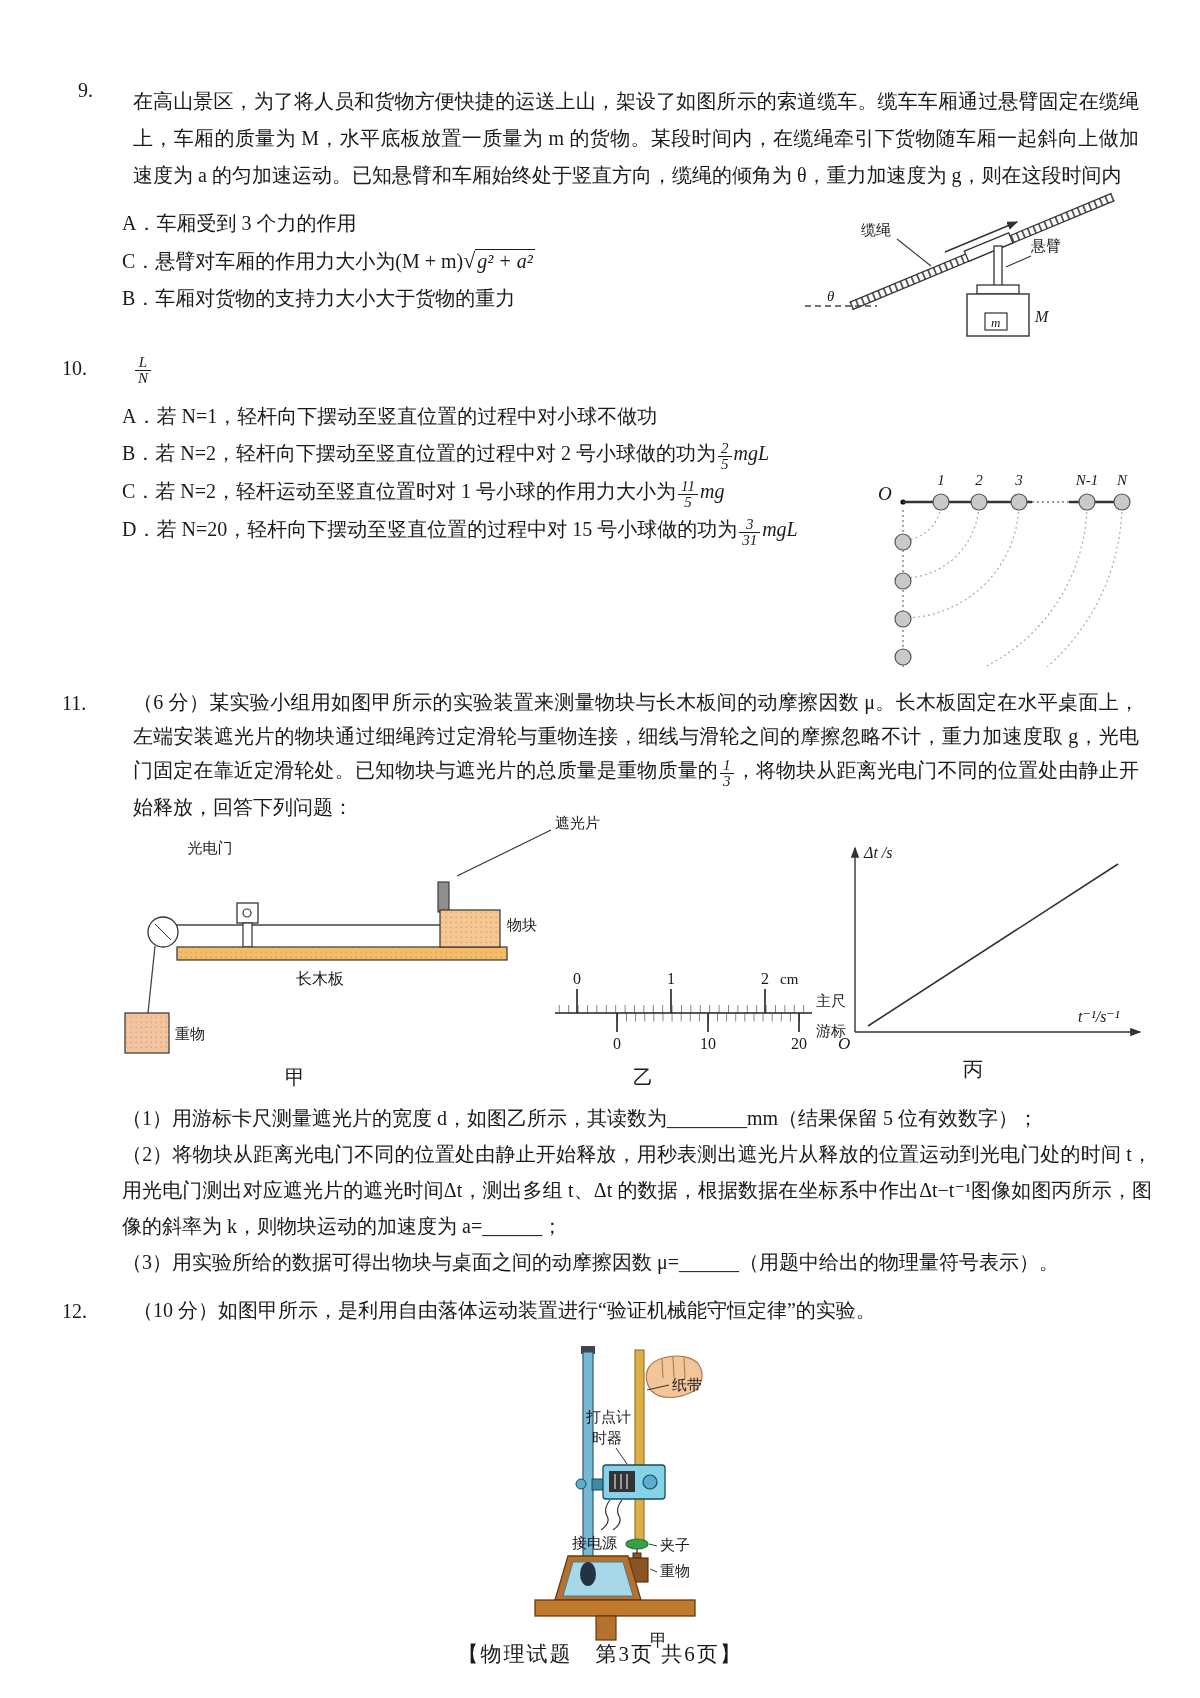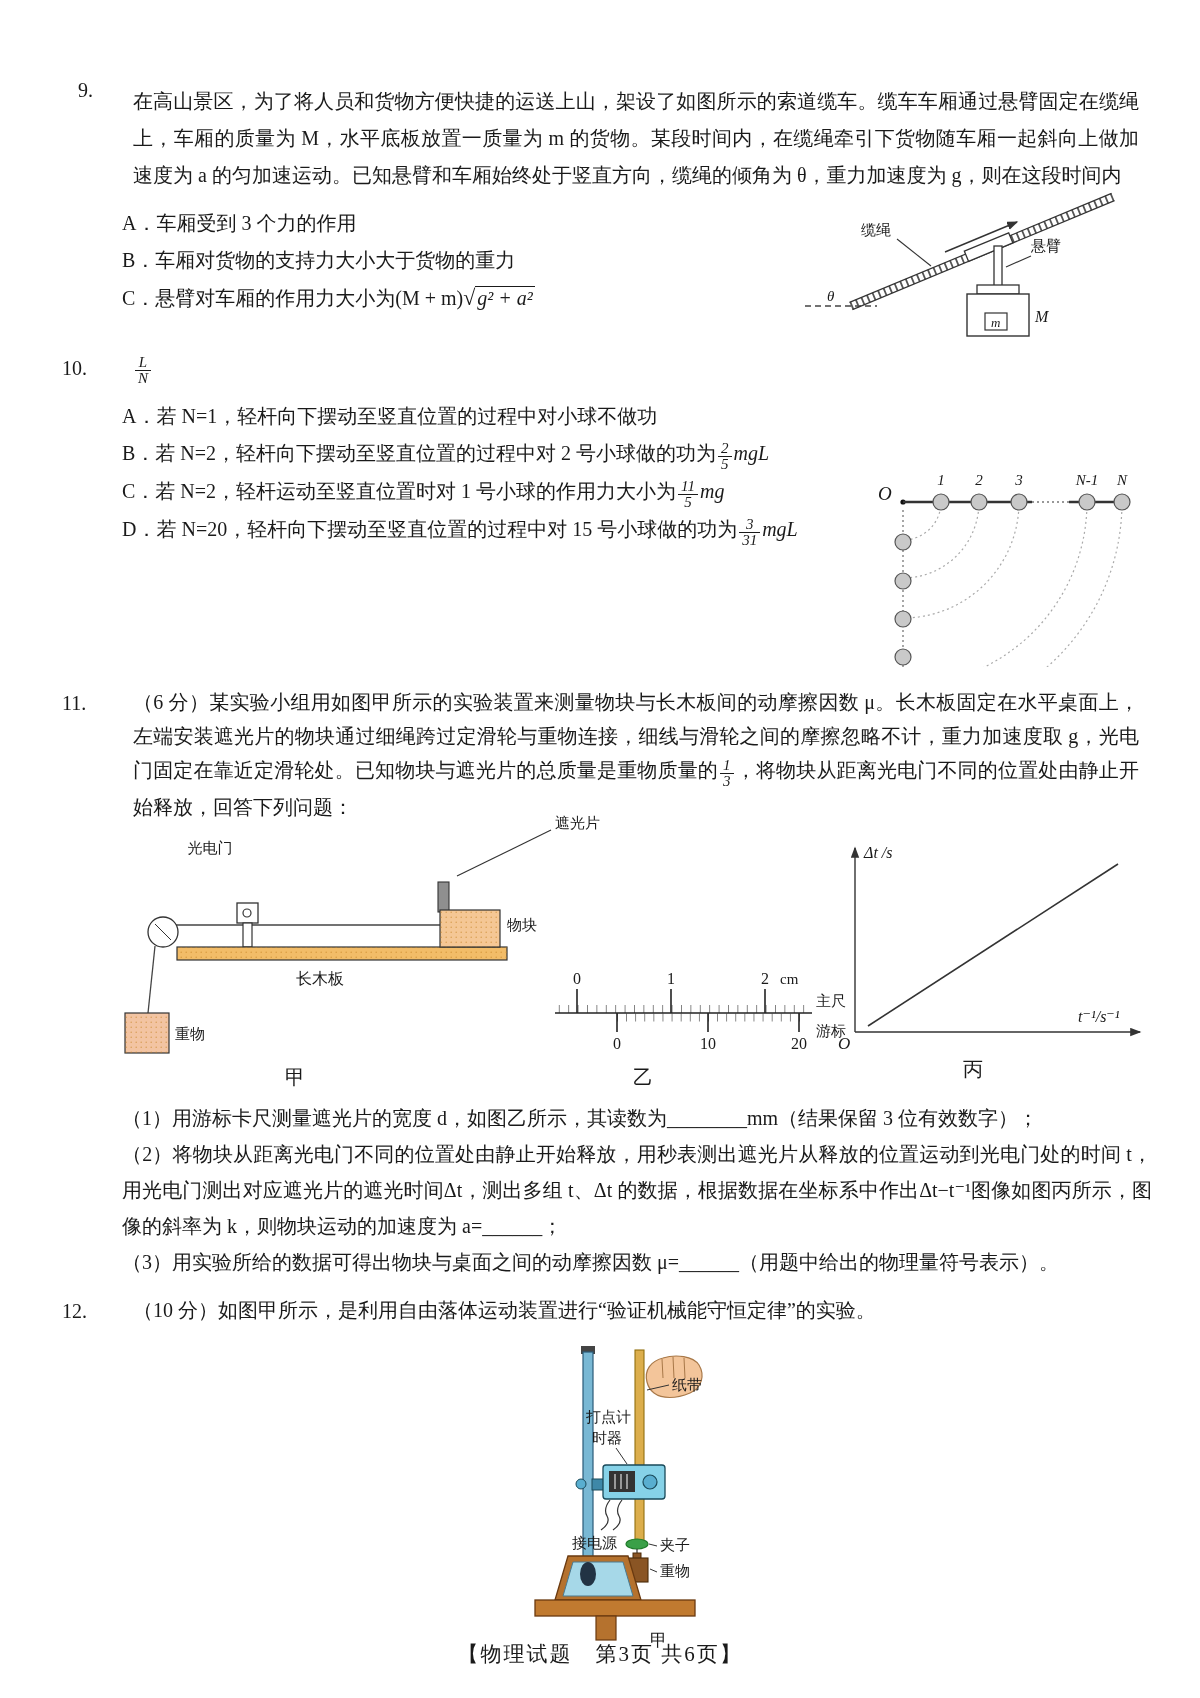--- a/index.html
+++ b/index.html
@@ -30,22 +30,22 @@
 </style>
 </head>
 <body>
 
 <div class="page">
 
   <section class="q" style="top:72px">
     <span class="qnum">9.</span>
     <p class="body">在高山景区，为了将人员和货物方便快捷的运送上山，架设了如图所示的索道缆车。缆车车厢通过悬臂固定在缆绳上，车厢的质量为 M，水平底板放置一质量为 m 的货物。某段时间内，在缆绳牵引下货物随车厢一起斜向上做加速度为 a 的匀加速运动。已知悬臂和车厢始终处于竖直方向，缆绳的倾角为 θ，重力加速度为 g，则在这段时间内</p>
     <div class="opt">A．车厢受到 3 个力的作用</div>
+    <div class="opt"><span>C．悬臂对车厢的作用力大小为(M + m)</span><span class="sqrt"><span class="rs">√</span><span class="rb">g² + a²</span></span></div>
     <div class="opt">B．车厢对货物的支持力大小大于货物的重力</div>
-    <div class="opt"><span>C．悬臂对车厢的作用力大小为(M + m)</span><span class="sqrt"><span class="rs">√</span><span class="rb">g² + a²</span></span></div>
   </section>
 
   <svg class="figabs" style="left:793px;top:178px" width="345" height="162" viewBox="0 0 345 162">
     <defs>
       <marker id="ah9" markerWidth="9" markerHeight="8" refX="7" refY="3" orient="auto">
         <path d="M0,0 L8,3 L0,6 Z" fill="#333"></path>
       </marker>
     </defs>
     <line x1="12" y1="128" x2="84" y2="128" stroke="#444" stroke-width="1.3" stroke-dasharray="6 4"></line>
     <line x1="58" y1="128" x2="320" y2="19" stroke="#555" stroke-width="8" stroke-dasharray="1.8 4.2"></line>
@@ -193,21 +193,21 @@
       <text x="18" y="215" font-size="17" font-style="italic">O</text>
       <line x1="48" y1="192" x2="298" y2="30" stroke="#333" stroke-width="1.6"></line>
     </svg>
 
     <div class="figcap" style="left:200px;top:258px">甲</div>
     <div class="figcap" style="left:548px;top:258px">乙</div>
     <div class="figcap" style="left:878px;top:250px">丙</div>
   </div>
 
   <div class="subs">
-    <div><span>（1）用游标卡尺测量遮光片的宽度 d，如图乙所示，其读数为</span><span>________</span><span>mm（结果保留 3 位有效数字）；</span></div>
+    <div><span>（1）用游标卡尺测量遮光片的宽度 d，如图乙所示，其读数为</span><span>________</span><span>mm（结果保留 5 位有效数字）；</span></div>
     <div><span>（2）将物块从距离光电门不同的位置处由静止开始释放，用秒表测出遮光片从释放的位置运动到光电门处的时间 t，用光电门测出对应遮光片的遮光时间Δt，测出多组 t、Δt 的数据，根据数据在坐标系中作出Δt−t⁻¹图像如图丙所示，图像的斜率为 k，则物块运动的加速度为 a=</span><span>______</span><span>；</span></div>
     <div><span>（3）用实验所给的数据可得出物块与桌面之间的动摩擦因数 μ=</span><span>______</span><span>（用题中给出的物理量符号表示）。</span></div>
   </div>
 
   <section class="q" style="top:1282px;line-height:34px">
     <span class="qnum2">12.</span>
     <p class="body">（10 分）如图甲所示，是利用自由落体运动装置进行“验证机械能守恒定律”的实验。</p>
 
     <div class="q12fig">
       <svg width="310" height="312" viewBox="0 0 310 312">

